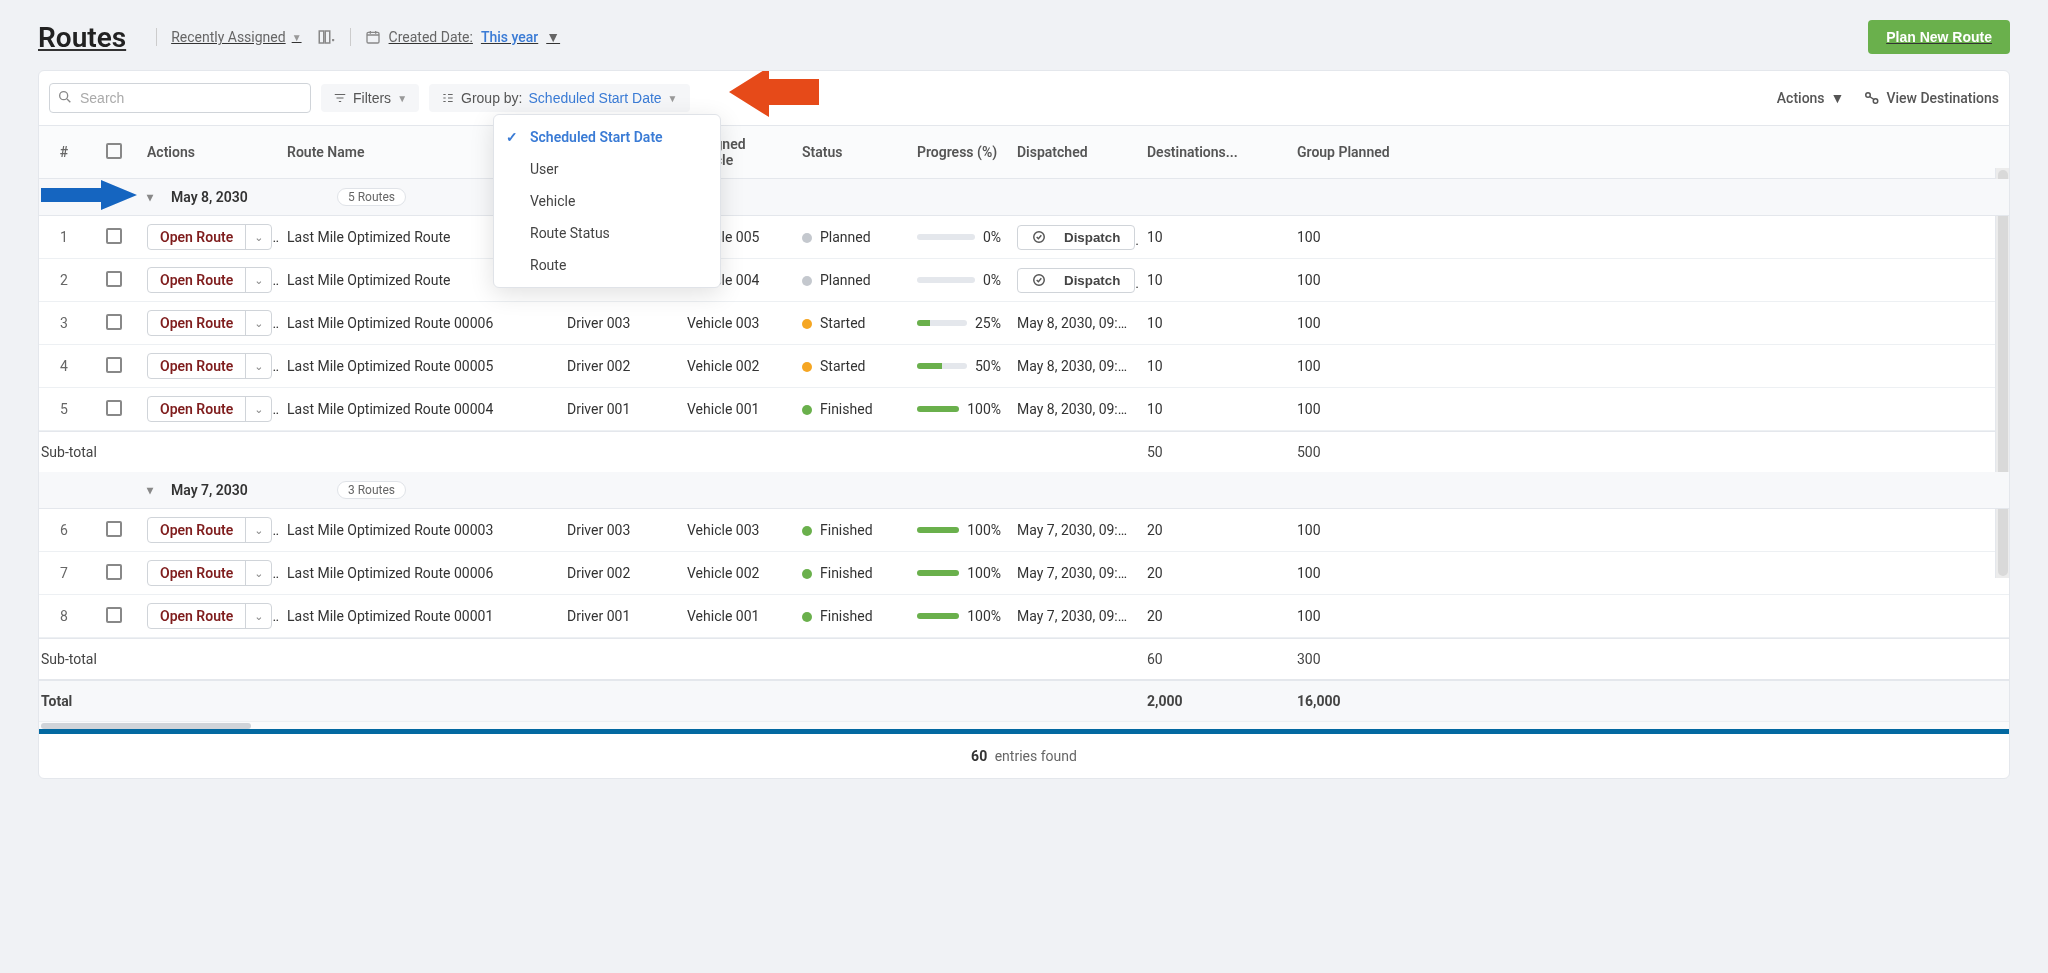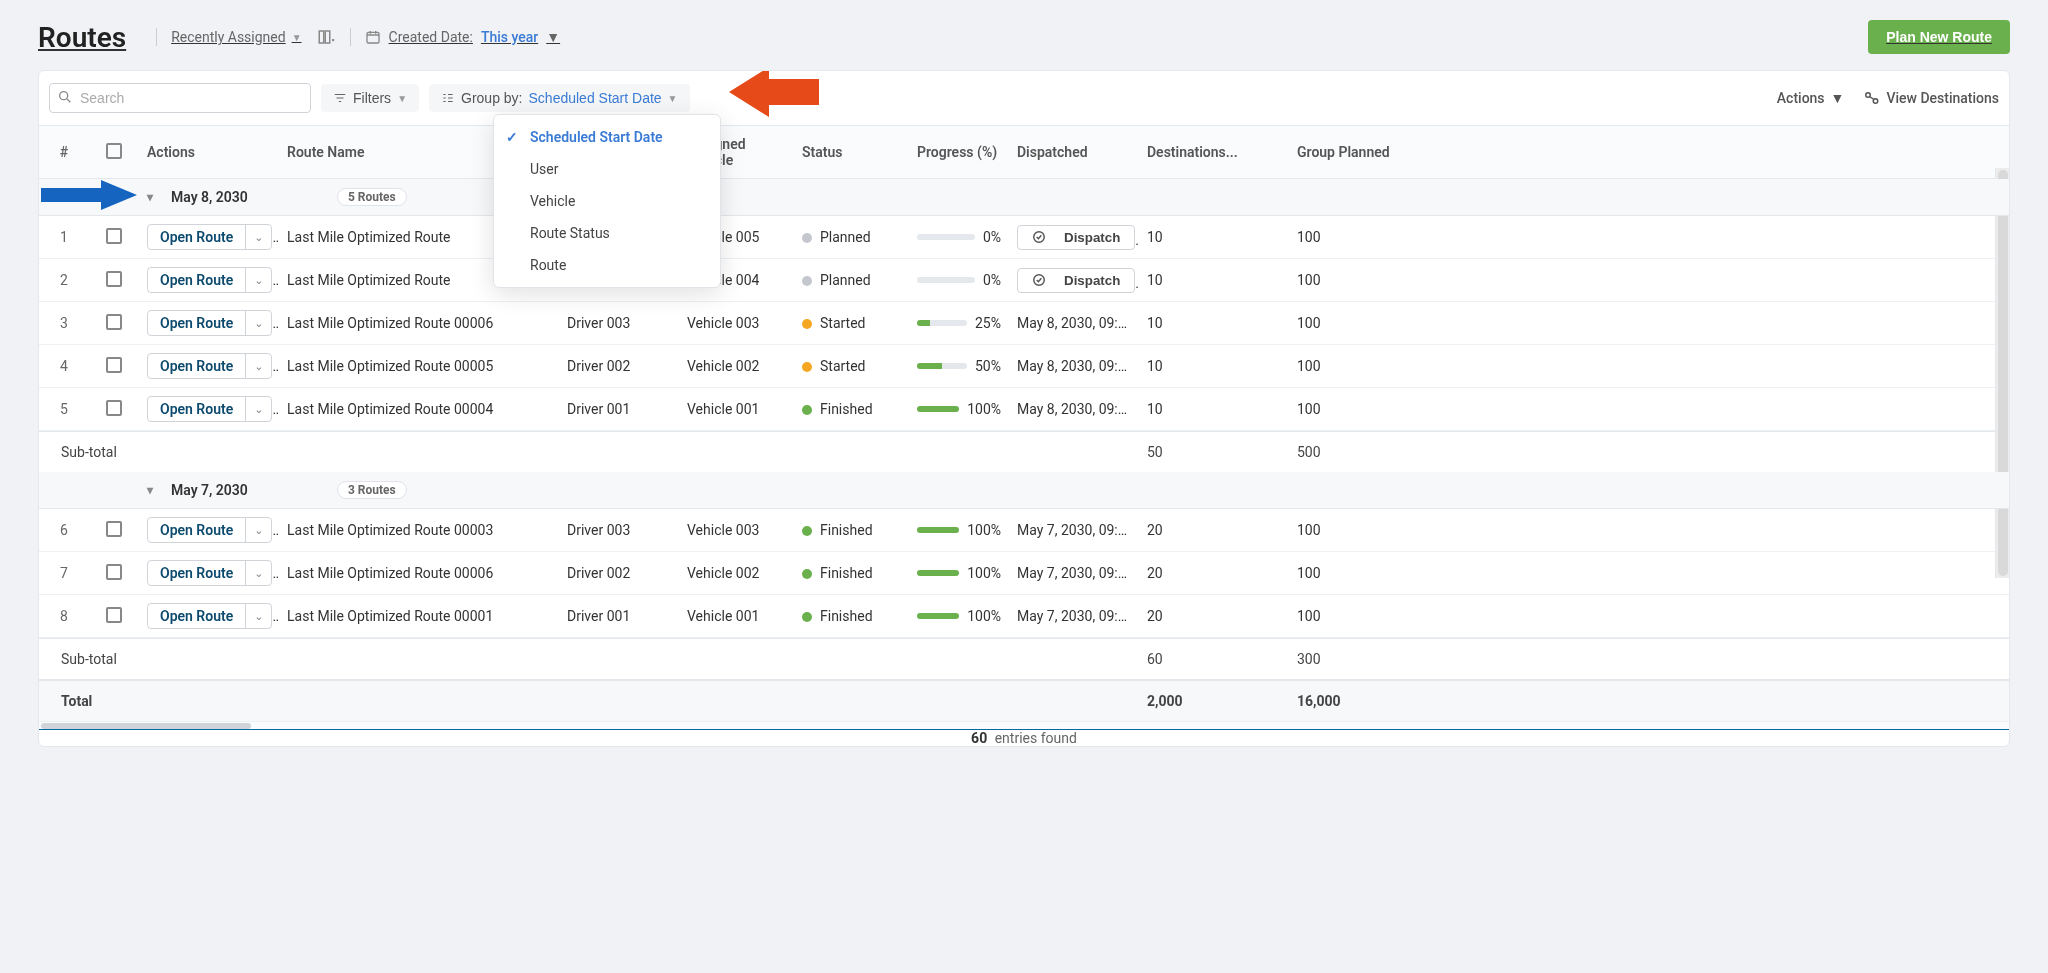--- a/index.html
+++ b/index.html
@@ -30,47 +30,47 @@
 .table-wrap { position: relative; }
 .cols { display: grid; grid-template-columns: 50px 50px 140px 280px 120px 115px 115px 100px 130px 150px 120px 130px; align-items: center; min-height: 42px; }
 .thead { background: #fafbfc; border-bottom: 1px solid #e4e7ec; font-weight: 600; color: #555; padding: 0; }
 .thead > div { padding: 10px 8px; }
 .cell { padding: 8px; overflow: hidden; text-overflow: ellipsis; white-space: nowrap; }
 .row-num { text-align: center; color: #666; }
 .chk { width: 16px; height: 16px; border: 2px solid #888; border-radius: 2px; display: inline-block; cursor: pointer; }
 
 .group-row { background: #f7f8fa; border-bottom: 1px solid #e4e7ec; display: flex; align-items: center; padding: 10px 8px; gap: 10px; font-weight: 600; color: #333; position: relative; }
 .group-caret { width: 22px; text-align: center; color: #888; cursor: pointer; font-size: 12px; margin-left: 92px; }
-.route-count { background: #fff; border: 1px solid #e0e3e8; border-radius: 12px; padding: 1px 10px; font-size: 12px; font-weight: 700; color: #666; margin-left: 8px; }
+.route-count { background: #fff; border: 1px solid #e0e3e8; border-radius: 12px; padding: 1px 10px; font-size: 12px; font-weight: 400; color: #666; margin-left: 8px; }
 
 .data-row { border-bottom: 1px solid #edf0f3; }
 .open-btn { display: inline-flex; align-items: stretch; border: 1px solid #d0d4d9; border-radius: 4px; overflow: hidden; background: #fff; cursor: pointer; }
-.open-btn .lbl { padding: 4px 12px; font-weight: 600; color: #0c4a6e; border-right: 1px solid #d0d4d9; }
+.open-btn .lbl { padding: 4px 12px; font-weight: 600; color: #7f1d1d; border-right: 1px solid #d0d4d9; }
 .open-btn .car { padding: 4px 8px; color: #888; font-size: 11px; display: flex; align-items: center; }
 
 .status-dot { width: 10px; height: 10px; border-radius: 50%; display: inline-block; margin-right: 8px; vertical-align: middle; }
 .status-planned { background: #c4c8ce; }
 .status-started { background: #f5a623; }
 .status-finished { background: #6ab04c; }
 
 .progress-wrap { display: flex; align-items: center; gap: 8px; }
 .progress-bar { width: 80px; height: 6px; background: #e4e7ec; border-radius: 3px; overflow: hidden; }
 .progress-fill { height: 100%; background: #6ab04c; }
 
 .dispatch-btn { display: inline-flex; align-items: center; gap: 18px; border: 1px solid #d0d4d9; background: #fff; padding: 4px 14px; border-radius: 4px; font-weight: 600; color: #444; cursor: pointer; }
 
 .subtotal-row, .total-row { display: grid; grid-template-columns: 50px 50px 140px 280px 120px 115px 115px 100px 130px 150px 120px 130px; border-top: 1px solid #e4e7ec; padding: 0; color: #444; }
 .subtotal-row > div, .total-row > div { padding: 12px 8px; }
-.subtotal-row .lbl, .total-row .lbl { grid-column: 1 / 4; padding-left: 22px; }
+.subtotal-row .lbl, .total-row .lbl { grid-column: 1 / 4; padding-left: 2px; }
 .total-row { background: #f7f8fa; font-weight: 700; border-top: 2px solid #e4e7ec; }
 
 .footer-scroll { height: 8px; background: #fafbfc; position: relative; border-top: 1px solid #edf0f3; }
 .footer-scroll::before { content: ''; position: absolute; left: 2px; top: 1px; width: 210px; height: 6px; background: #d0d4d9; border-radius: 3px; }
 
-.entries { text-align: center; color: #666; border-top: 1px solid #0369a1; }
+.entries { text-align: center; padding: 14px; color: #666; border-top: 5px solid #0369a1; }
 .entries b { color: #333; font-weight: 700; }
 
 .dropdown-menu { position: absolute; top: 43px; left: 454px; width: 228px; background: #fff; border: 1px solid #e0e3e8; border-radius: 6px; box-shadow: 0 6px 24px rgba(0,0,0,0.12); padding: 6px 0; z-index: 50; }
 .dropdown-menu .item { display: flex; align-items: center; gap: 8px; padding: 8px 16px 8px 36px; cursor: pointer; color: #444; position: relative; }
 .dropdown-menu .item.selected { color: #3a7bd5; font-weight: 600; }
 .dropdown-menu .item.selected::before { content: '✓'; position: absolute; left: 12px; color: #3a7bd5; font-weight: 700; }
 
 .arrow-red { position: absolute; top: -4px; left: 690px; z-index: 60; }
 .arrow-blue { position: absolute; left: 2px; top: 54px; z-index: 40; }
 .side-scrollbar { position: absolute; right: 0; top: 42px; width: 14px; height: 410px; background: #ececec; border-left: 1px solid #e4e7ec; }

